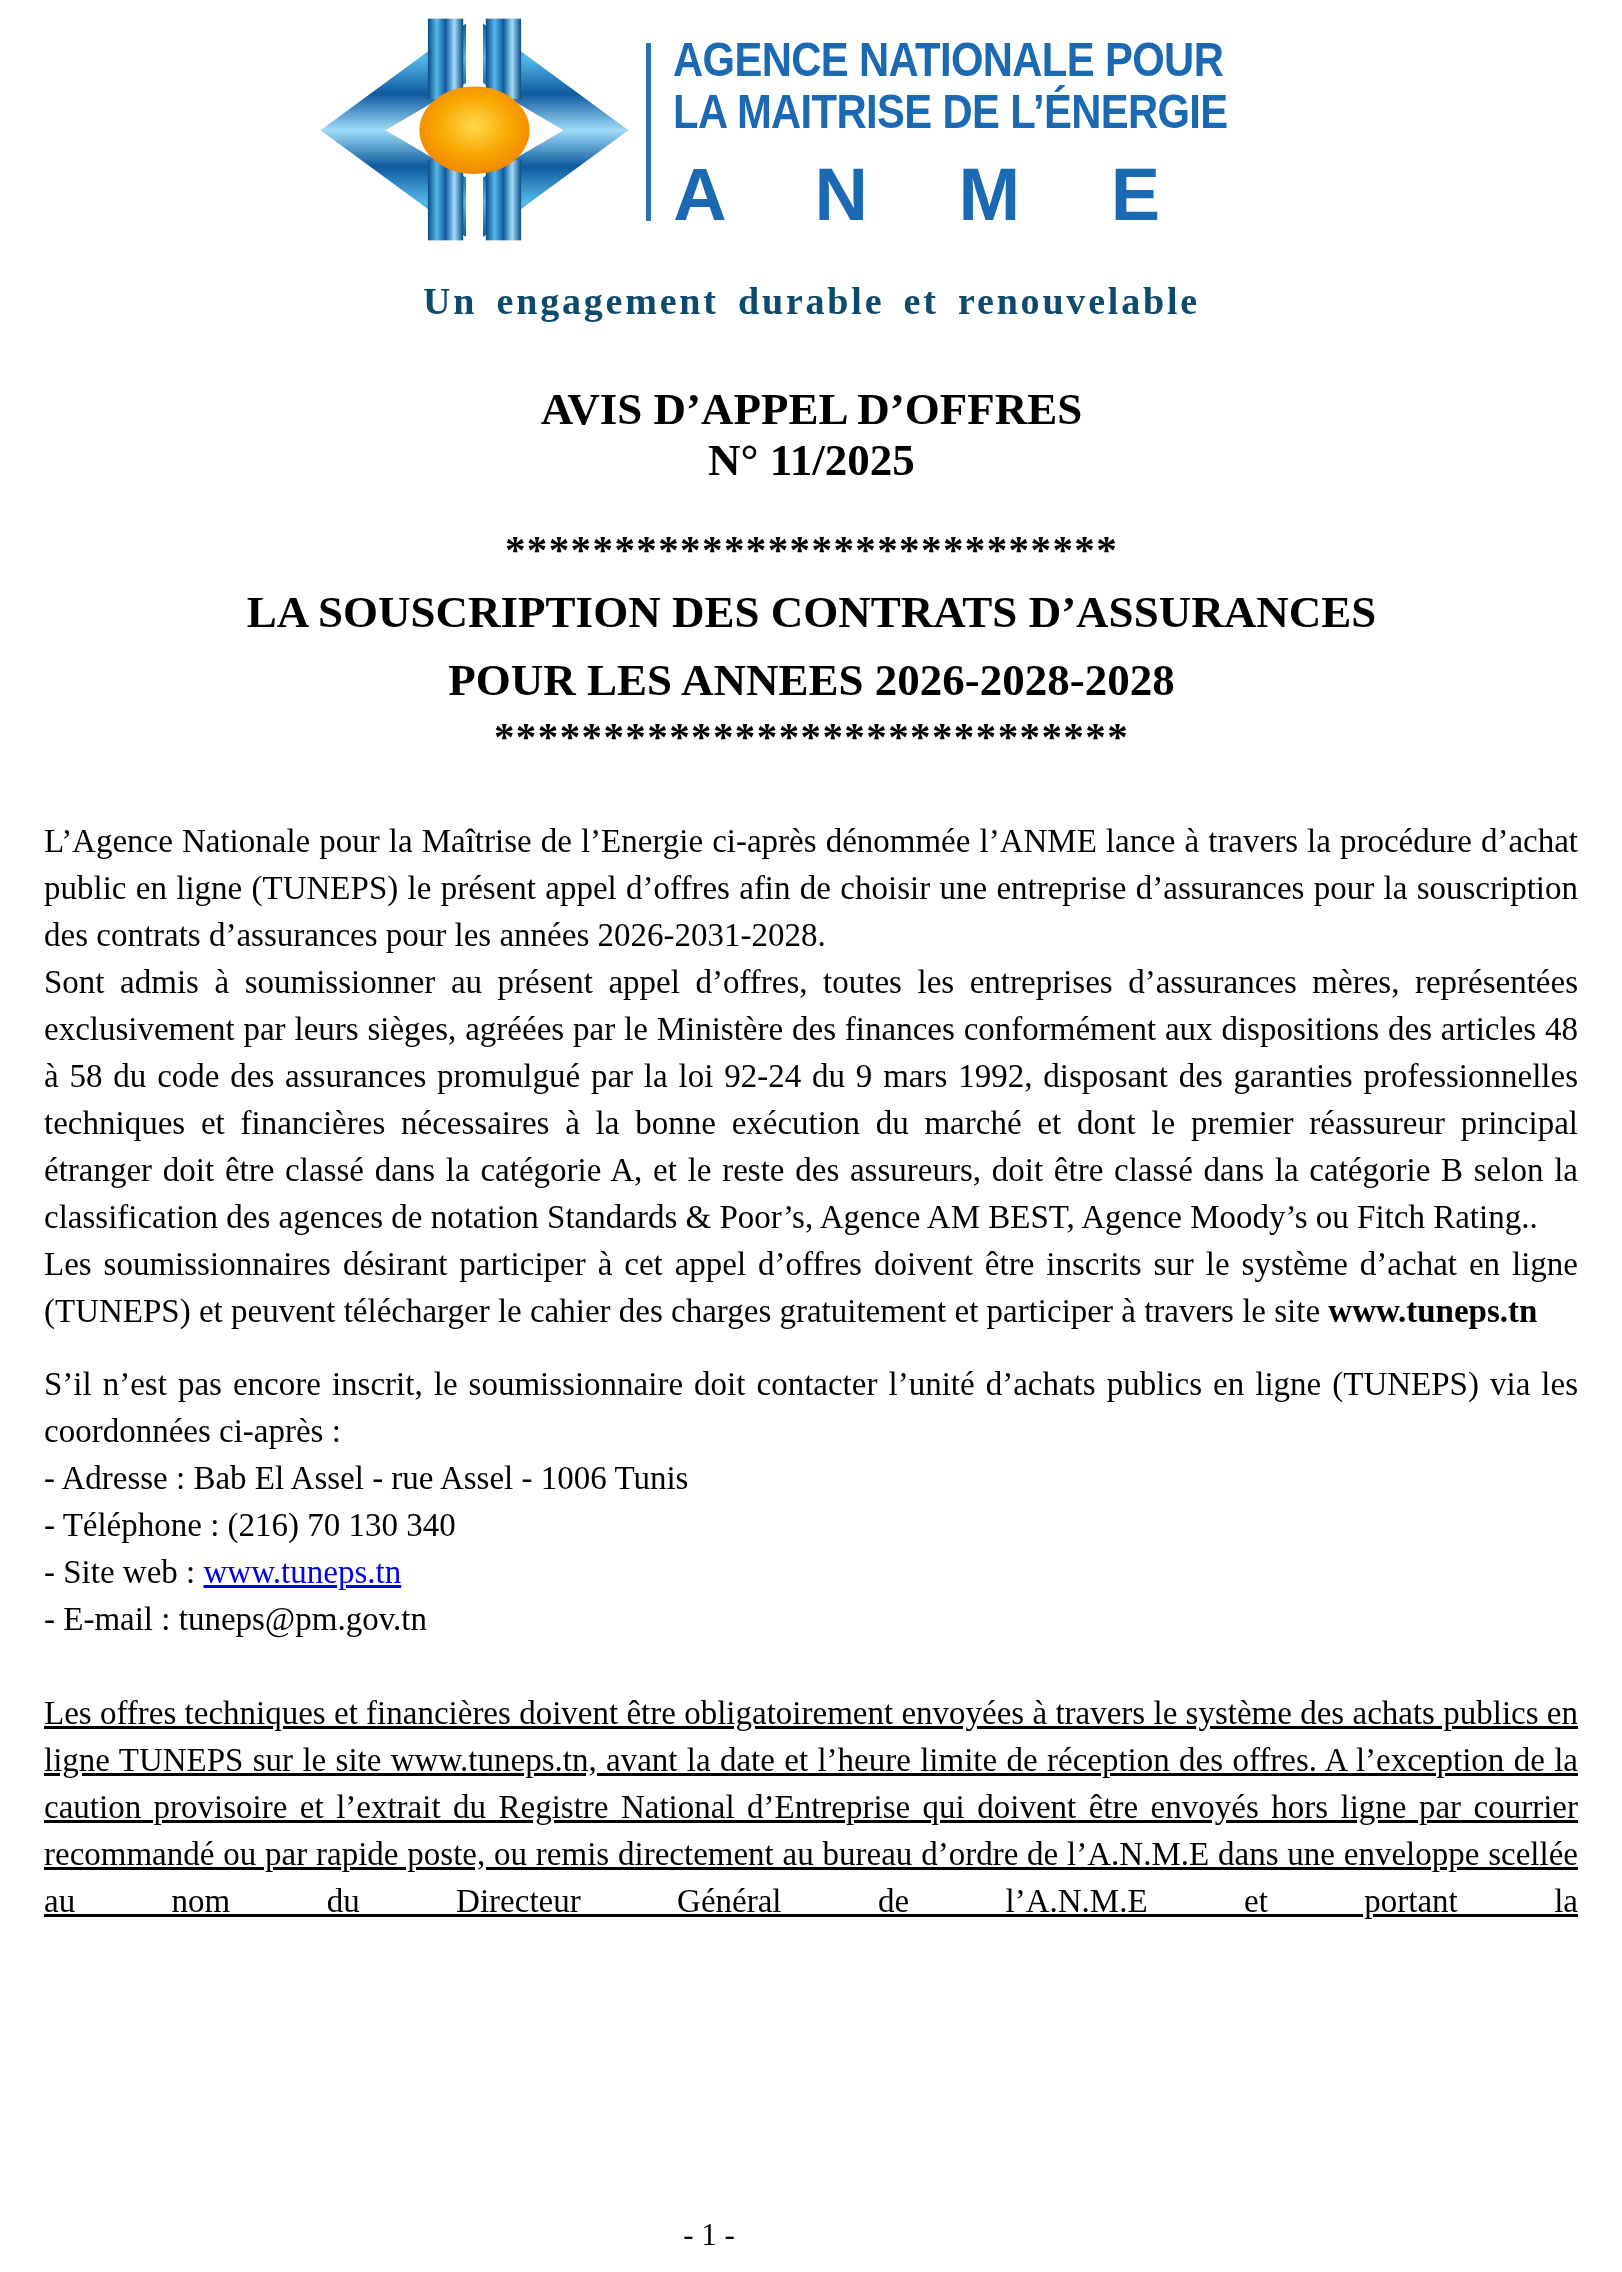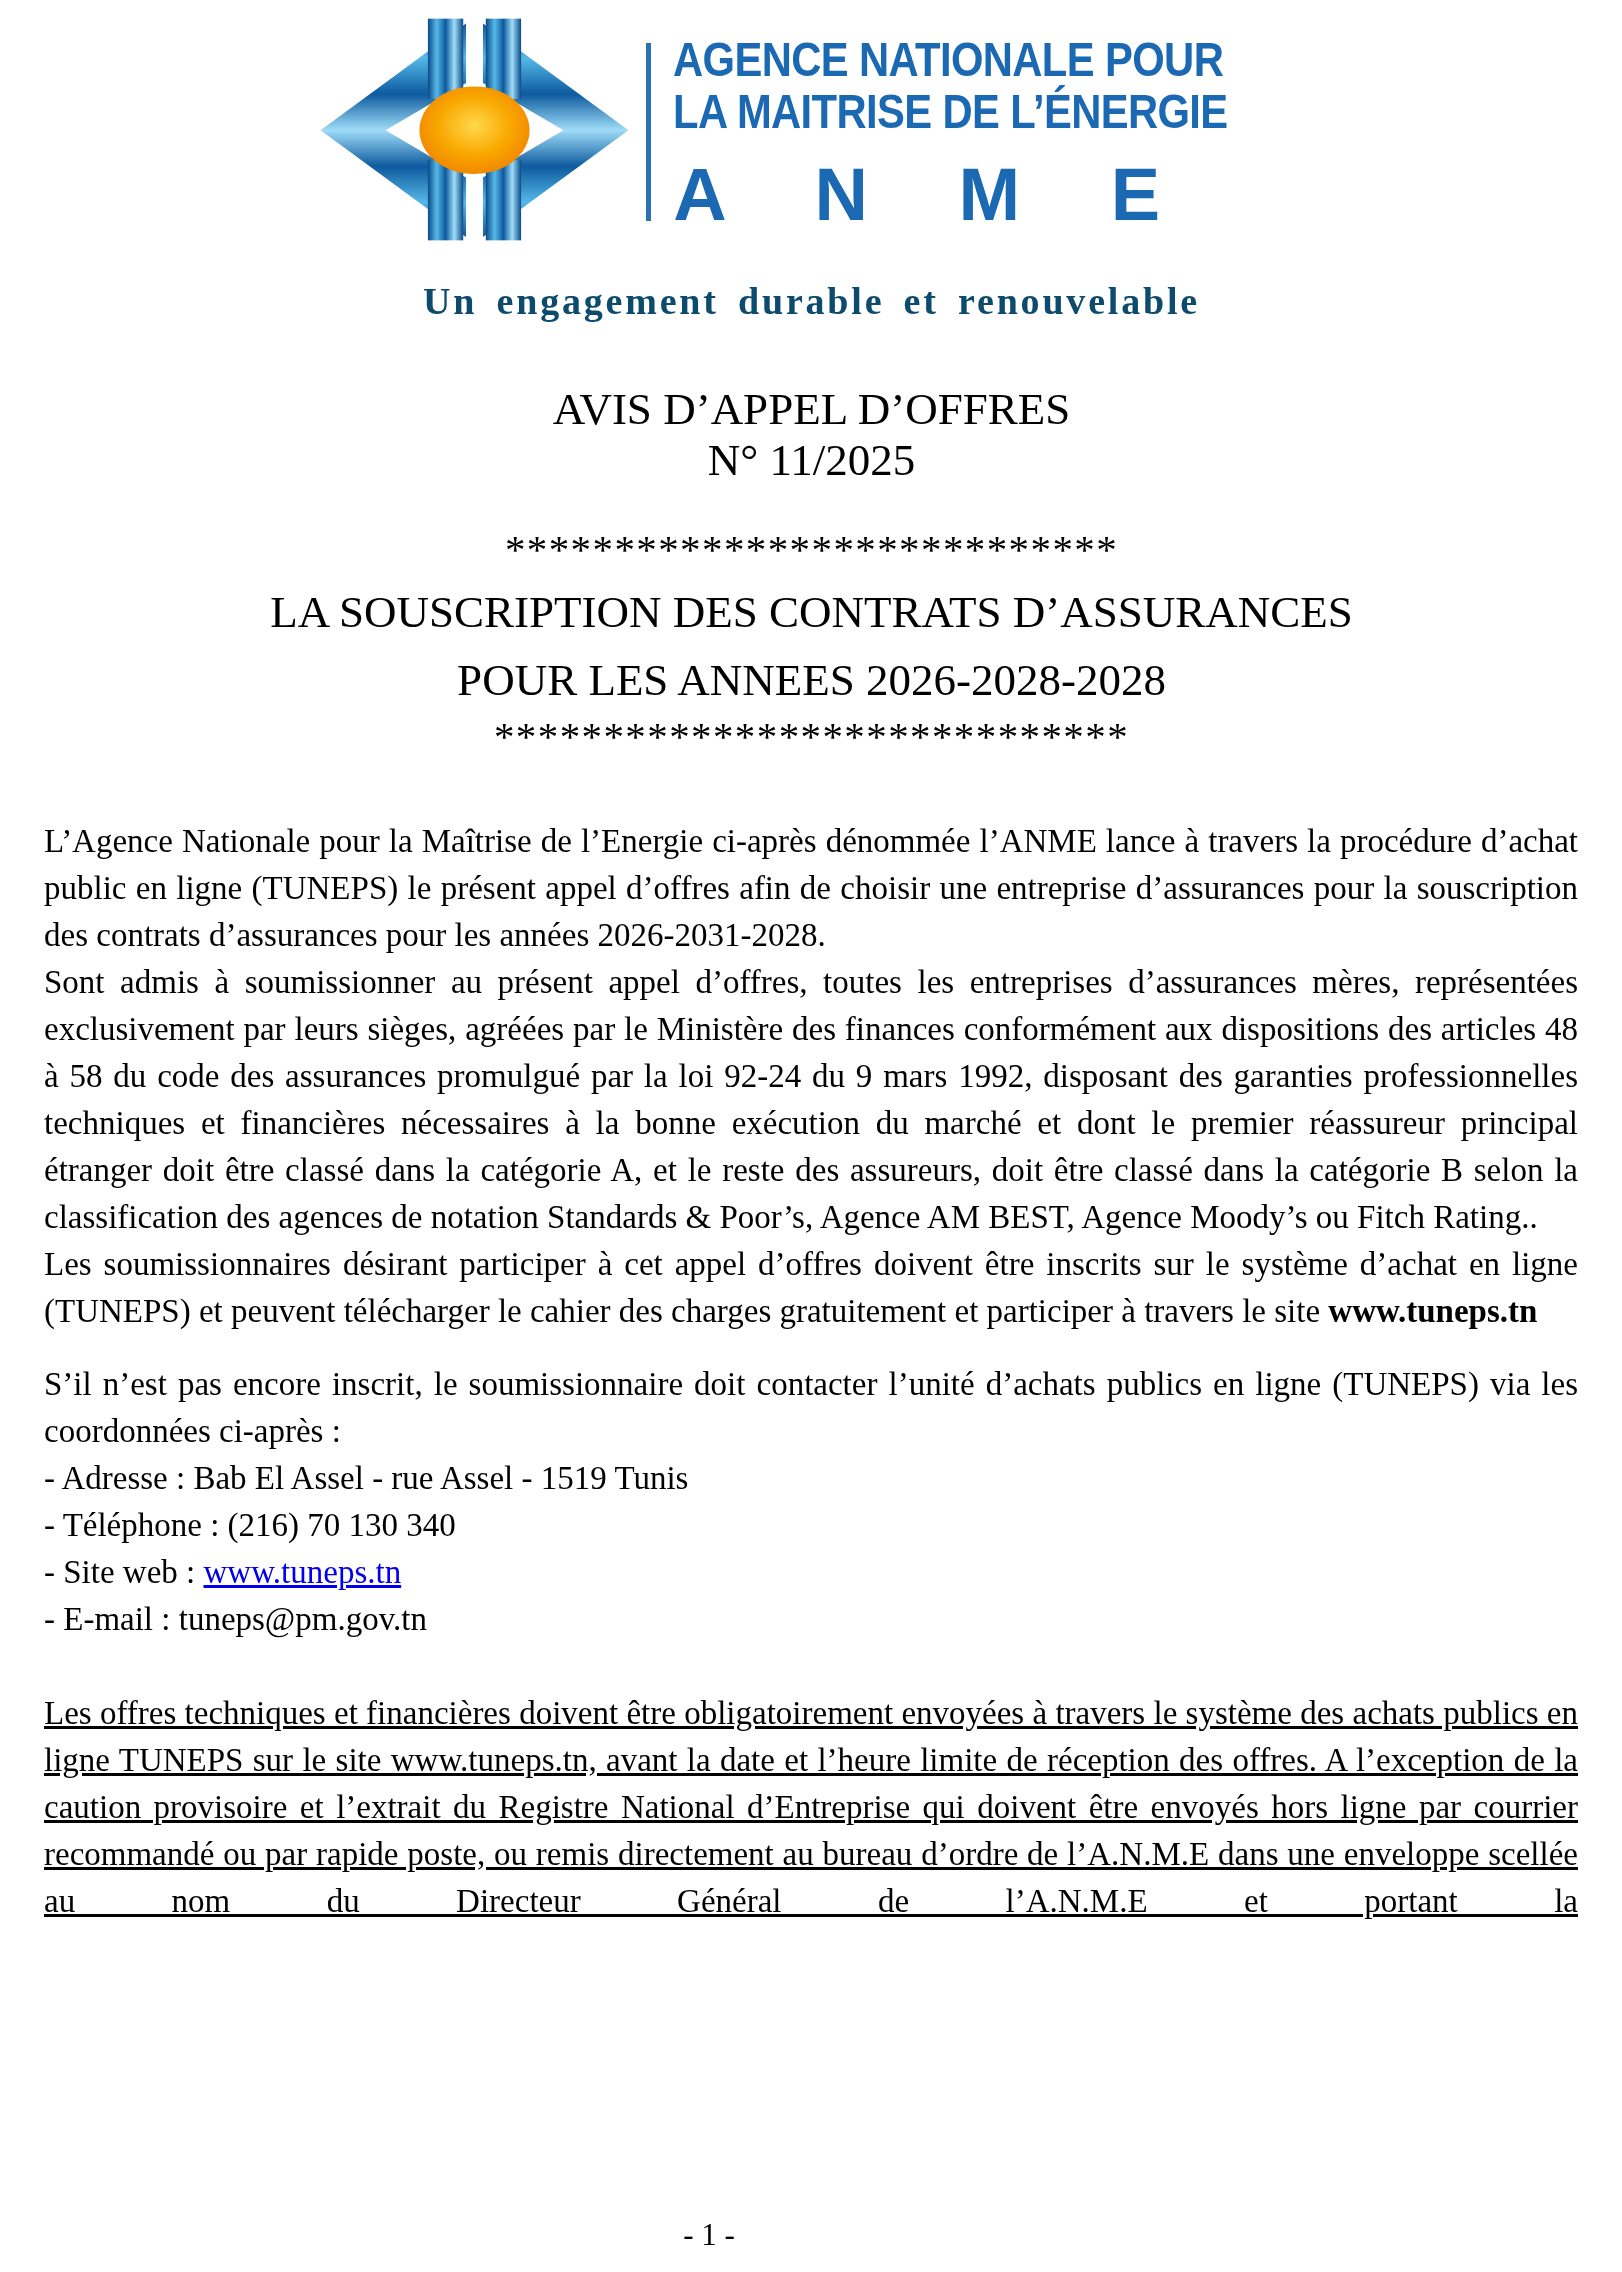--- a/index.html
+++ b/index.html
@@ -63,21 +63,21 @@
     letter-spacing: 2.8px;
     word-spacing: 7px;
     color: #0c4a6e;
     white-space: nowrap;
   }
 
   
   .title-block {
     margin-top: 61px;
     text-align: center;
-    font-weight: normal;
+    font-weight: bold;
   }
   .title-line   { font-size: 45px; line-height: 51px; }
   .stars        { font-size: 41px; line-height: 47px; letter-spacing: 1.4px; margin-top: 40px; }
   .subject-line { font-size: 45px; line-height: 57px; margin-top: 11.3px; }
   .stars-bottom { margin-top: 4.2px; }
 
   
   .doc-body {
     margin: 58px 45px 0 44px;
     font-size: 33px;
@@ -163,21 +163,21 @@
   <div class="subject-line">POUR LES ANNEES 2026-2028-2028</div>
   <div class="stars stars-bottom">*****************************</div>
 </div>
 
 <div class="doc-body">
   <p>L’Agence Nationale pour la Maîtrise de l’Energie ci-après dénommée l’ANME lance à travers la procédure d’achat public en ligne (TUNEPS) le présent appel d’offres afin de choisir une entreprise d’assurances pour la souscription des contrats d’assurances pour les années 2026-2031-2028.</p>
   <p>Sont admis à soumissionner au présent appel d’offres, toutes les entreprises d’assurances mères, représentées exclusivement par leurs sièges, agréées par  le Ministère des finances conformément aux dispositions des articles 48 à 58 du code des assurances promulgué par la loi 92-24 du 9 mars 1992, disposant des garanties professionnelles techniques et financières nécessaires à la bonne exécution du marché et dont  le premier réassureur principal étranger doit être classé dans la catégorie A, et le reste des assureurs, doit être classé dans la catégorie B selon la classification des agences de notation Standards &amp; Poor’s, Agence AM BEST, Agence Moody’s ou Fitch Rating..</p>
   <p class="para-gap-after"><span>Les soumissionnaires désirant participer à cet appel d’offres doivent être inscrits sur le système d’achat en ligne (TUNEPS) et peuvent télécharger le cahier des charges gratuitement et participer à travers le site </span><span class="bold">www.tuneps.tn</span></p>
 
   <p>S’il n’est pas encore inscrit, le soumissionnaire doit contacter l’unité d’achats publics en ligne (TUNEPS) via les coordonnées ci-après :</p>
-  <div class="contact-line">- Adresse : Bab El Assel - rue Assel - 1519 Tunis</div>
+  <div class="contact-line">- Adresse : Bab El Assel - rue Assel - 1006 Tunis</div>
   <div class="contact-line">- Téléphone : (216) 70 130 340</div>
   <div class="contact-line"><span>- Site web : </span><a class="doc-link">www.tuneps.tn</a></div>
   <div class="contact-line">- E-mail : tuneps@pm.gov.tn</div>
 
   <p class="para-gap-before last-justify">Les offres techniques et financières doivent être obligatoirement envoyées à travers le système des achats publics en ligne TUNEPS sur le site www.tuneps.tn, avant la date et l’heure limite de réception des offres. A l’exception de la caution provisoire et l’extrait du Registre National d’Entreprise qui doivent être envoyés hors ligne par courrier recommandé ou par rapide poste, ou remis directement au bureau d’ordre de l’A.N.M.E dans une enveloppe scellée au nom du Directeur Général de l’A.N.M.E et portant la</p>
 </div>
 
 <div class="footer">- 1 -</div>
 
 

